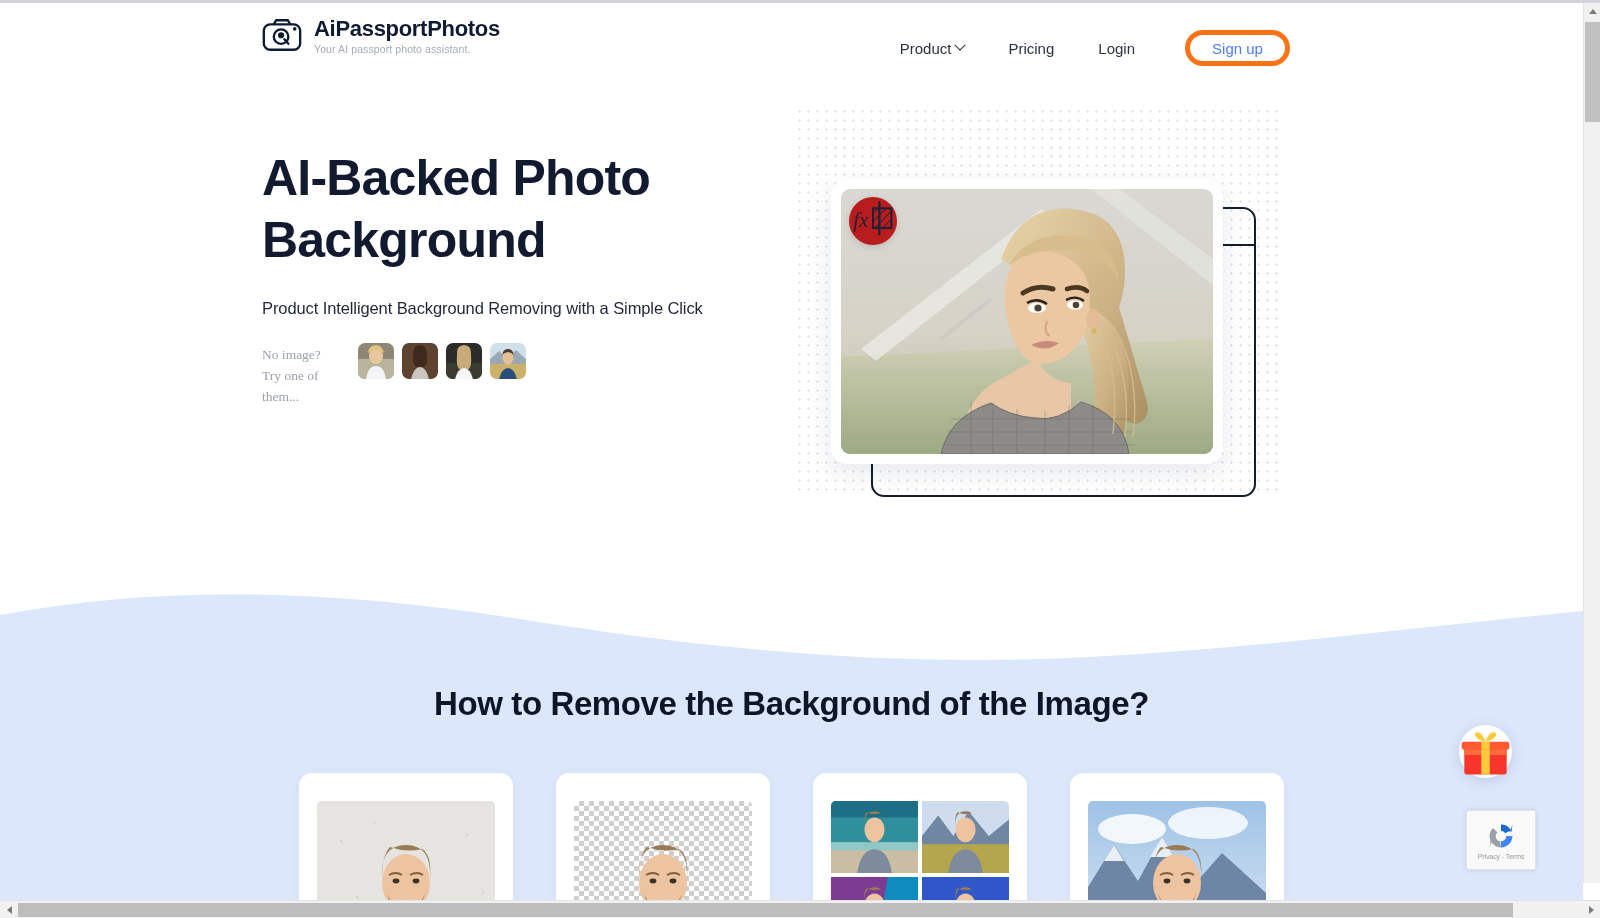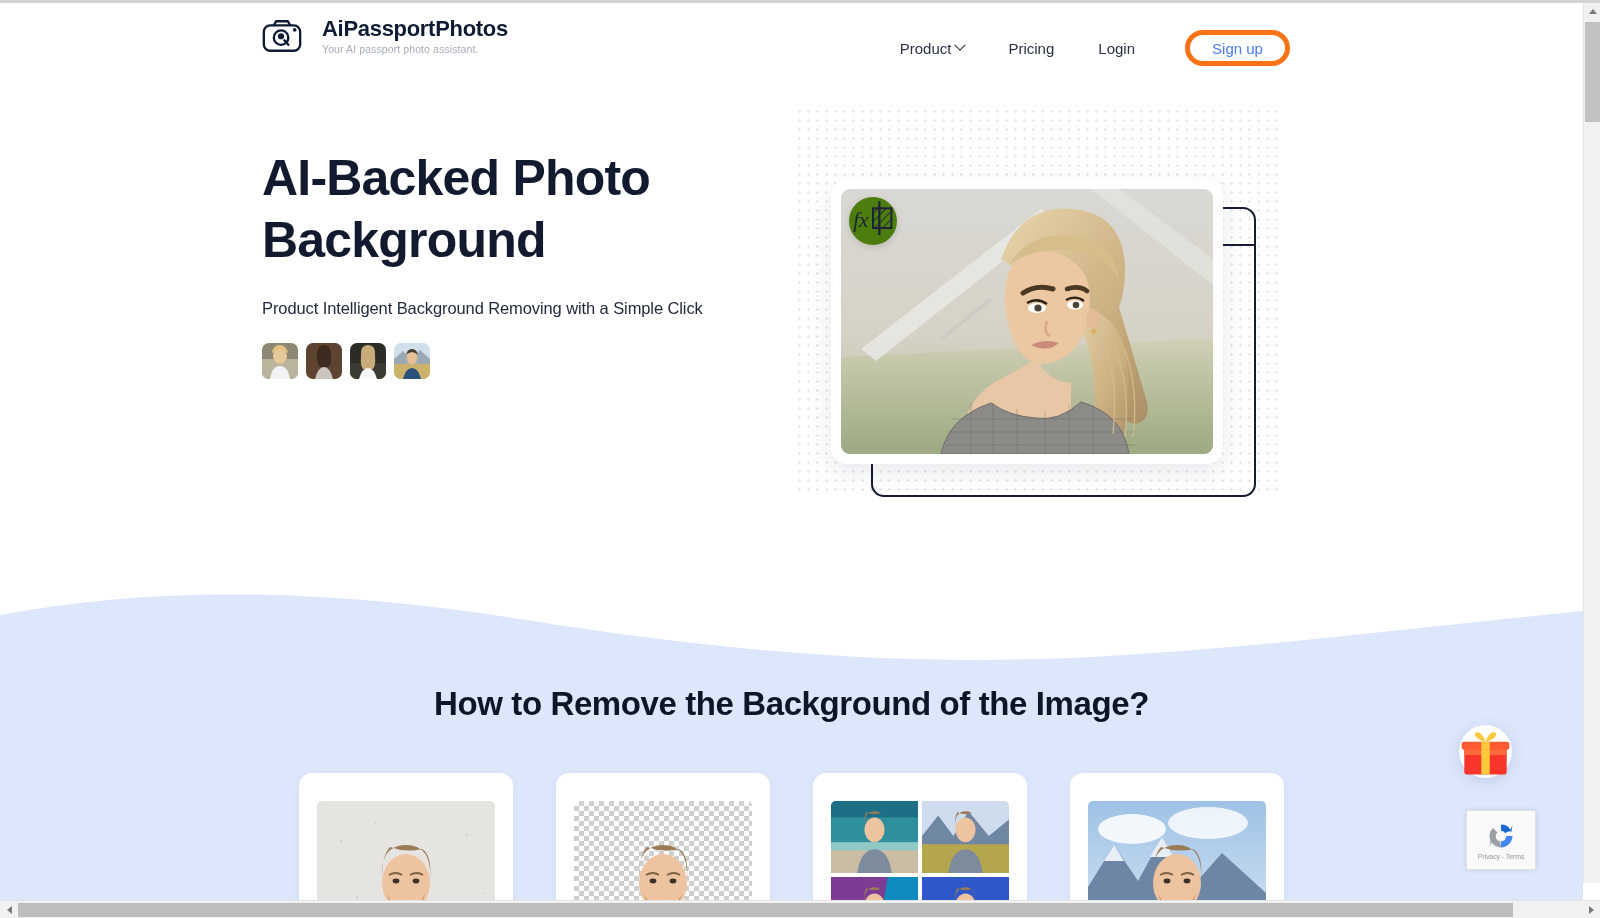--- a/index.html
+++ b/index.html
@@ -111,21 +111,21 @@
     top: 0; left: 0;
     width: 1583px; height: 74px;
     display: flex;
     align-items: center;
     background: #ffffff;
     z-index: 20;
   }
   .brand {
     position: absolute;
     left: 262px; top: 15px;
-    display: flex; align-items: center; gap: 20px;
+    display: flex; align-items: flex-start; gap: 12px;
     cursor: pointer;
   }
   .brand-icon { width: 40px; height: 34px; flex: none; }
   .brand-text { display: flex; flex-direction: column; line-height: 1; }
   .brand-name {
     font-size: 22px;
     font-weight: bold;
     color: #0f1b33;
     letter-spacing: -0.3px;
   }
@@ -283,21 +283,21 @@
     width: 100%; height: 100%;
     border-radius: 9px;
     overflow: hidden;
   }
   .photo-inner svg { display: block; width: 100%; height: 100%; }
   .fx-badge {
     position: absolute;
     left: 18px; top: 18px;
     width: 48px; height: 48px;
     border-radius: 50%;
-    background: #4d7c0f;
+    background: #b91c1c;
     box-shadow: 0 2px 7px rgba(0,0,0,0.13);
     display: flex; align-items: center; justify-content: center;
     z-index: 4;
     cursor: pointer;
   }
 
   
   .howto {
     position: absolute;
     left: 0; top: 620px;
@@ -442,20 +442,24 @@
     <section class="hero">
 
       <div class="hero-copy">
         <h1 class="hero-title">
           <span>AI-Backed Photo</span><br>
           <span>Background</span><br>
         </h1>
         <p class="hero-sub">Product Intelligent Background Removing with a Simple Click</p>
 
         <div class="samples">
+          <div class="samples-label">
+            <span>No image?</span><br>
+            <span>Try one of them...</span>
+          </div>
           <div class="samples-thumbs">
             <div class="thumb">
               <svg viewBox="0 0 36 36" aria-hidden="true">
                 <rect width="36" height="36" fill="#8d8875"></rect>
                 <rect y="16" width="36" height="20" fill="#b9b49d"></rect>
                 <ellipse cx="18" cy="13" rx="7" ry="8" fill="#e8c79c"></ellipse>
                 <path d="M10 10 q8 -7 16 0 q-2 -8 -8 -8 q-7 0 -8 8Z" fill="#e2c27f"></path>
                 <path d="M8 36 q2 -13 10 -13 q8 0 10 13Z" fill="#f2f3f4"></path>
               </svg>
             </div>

